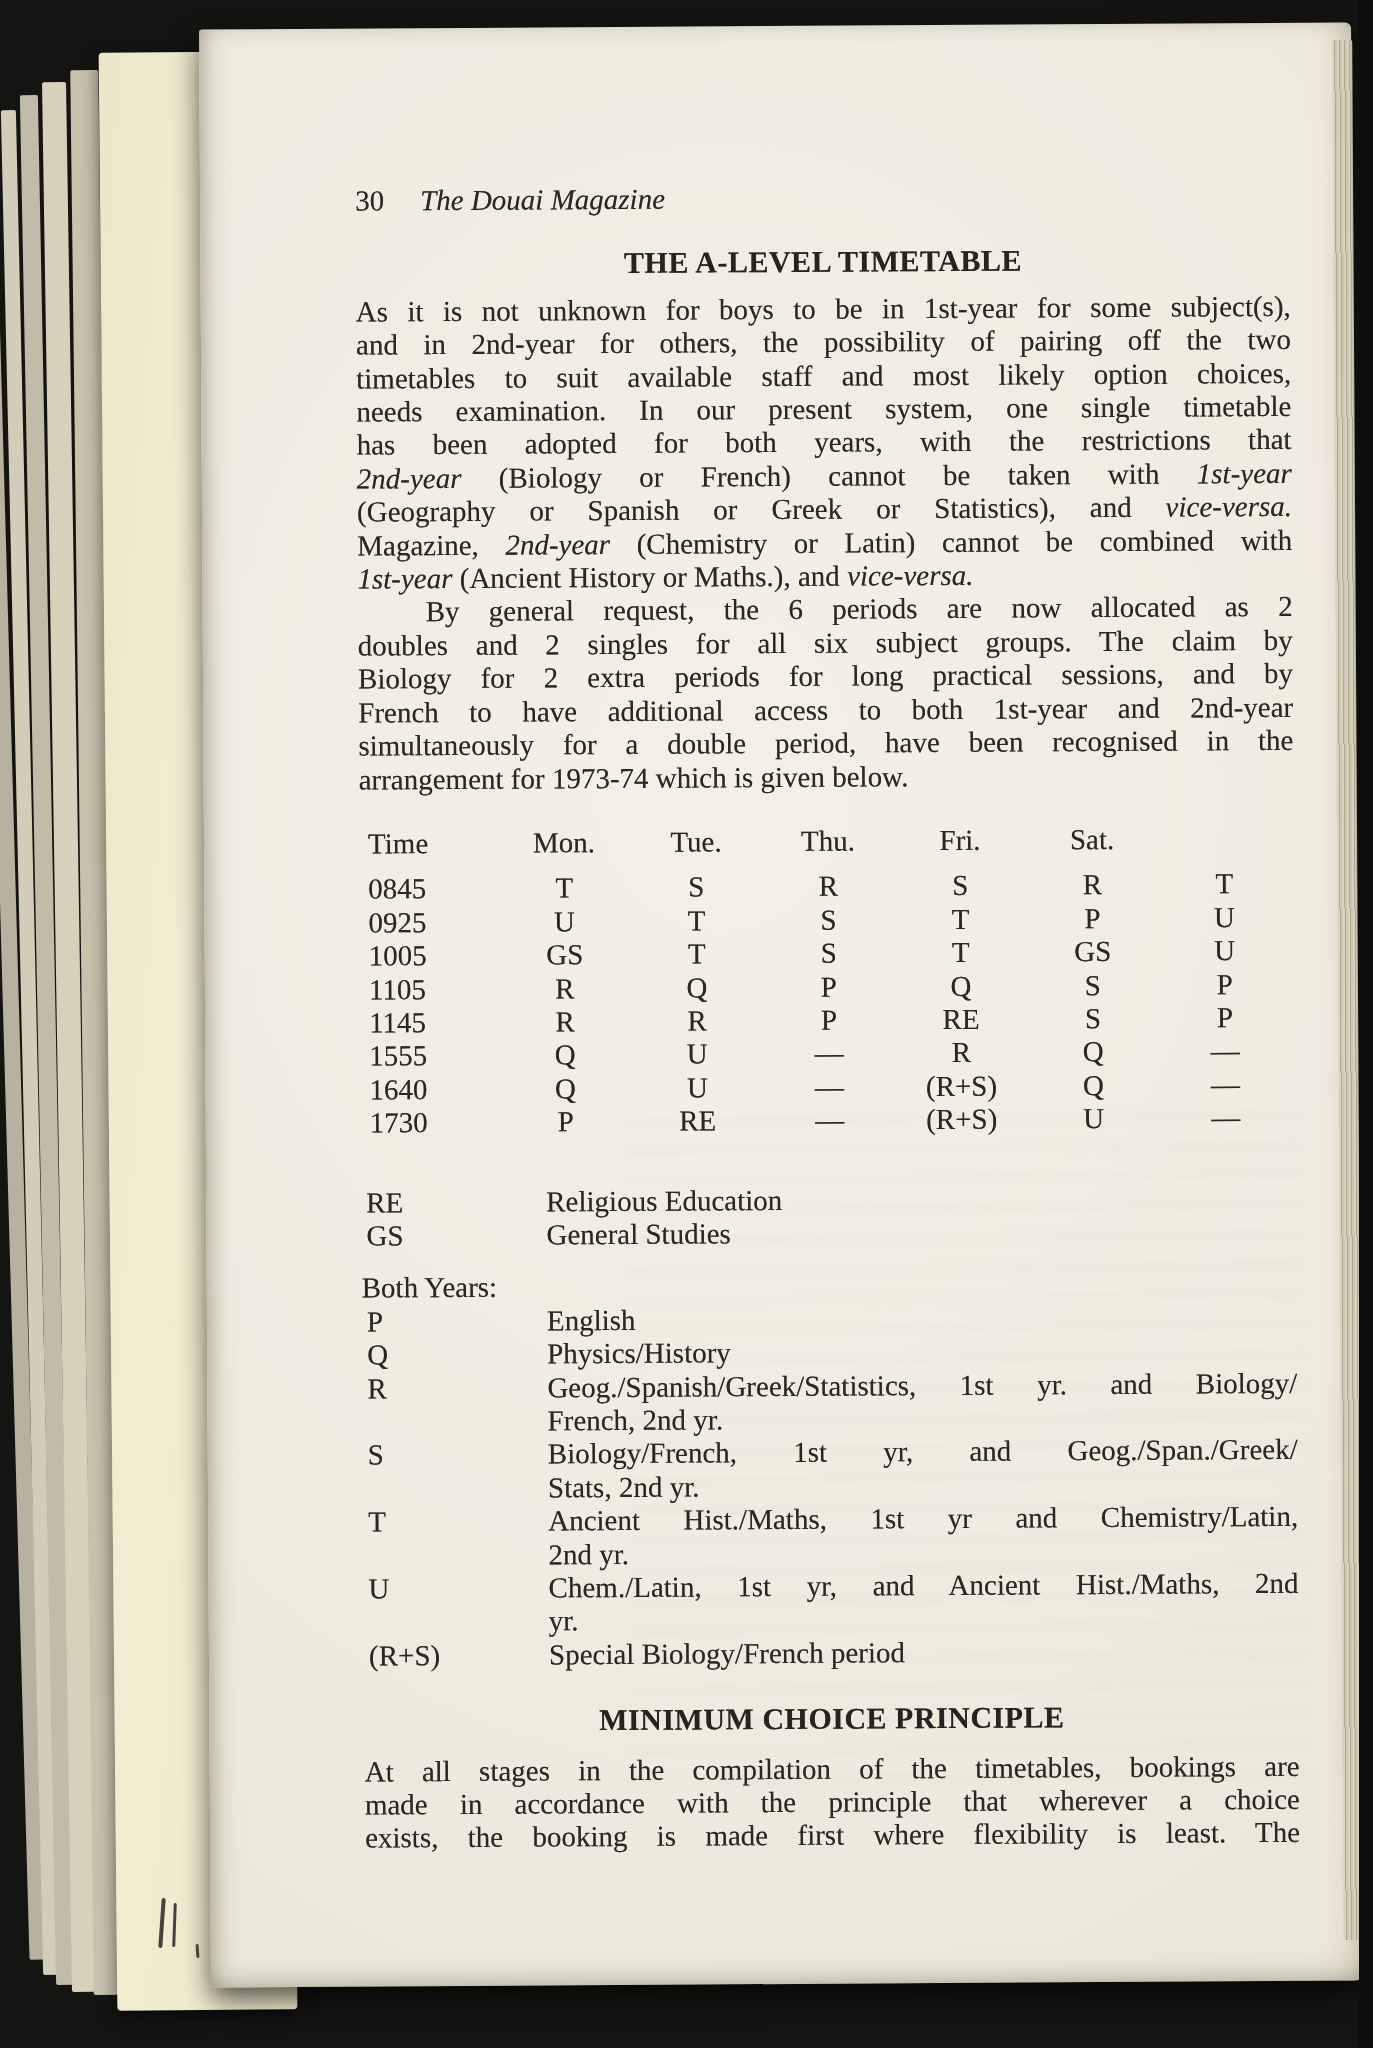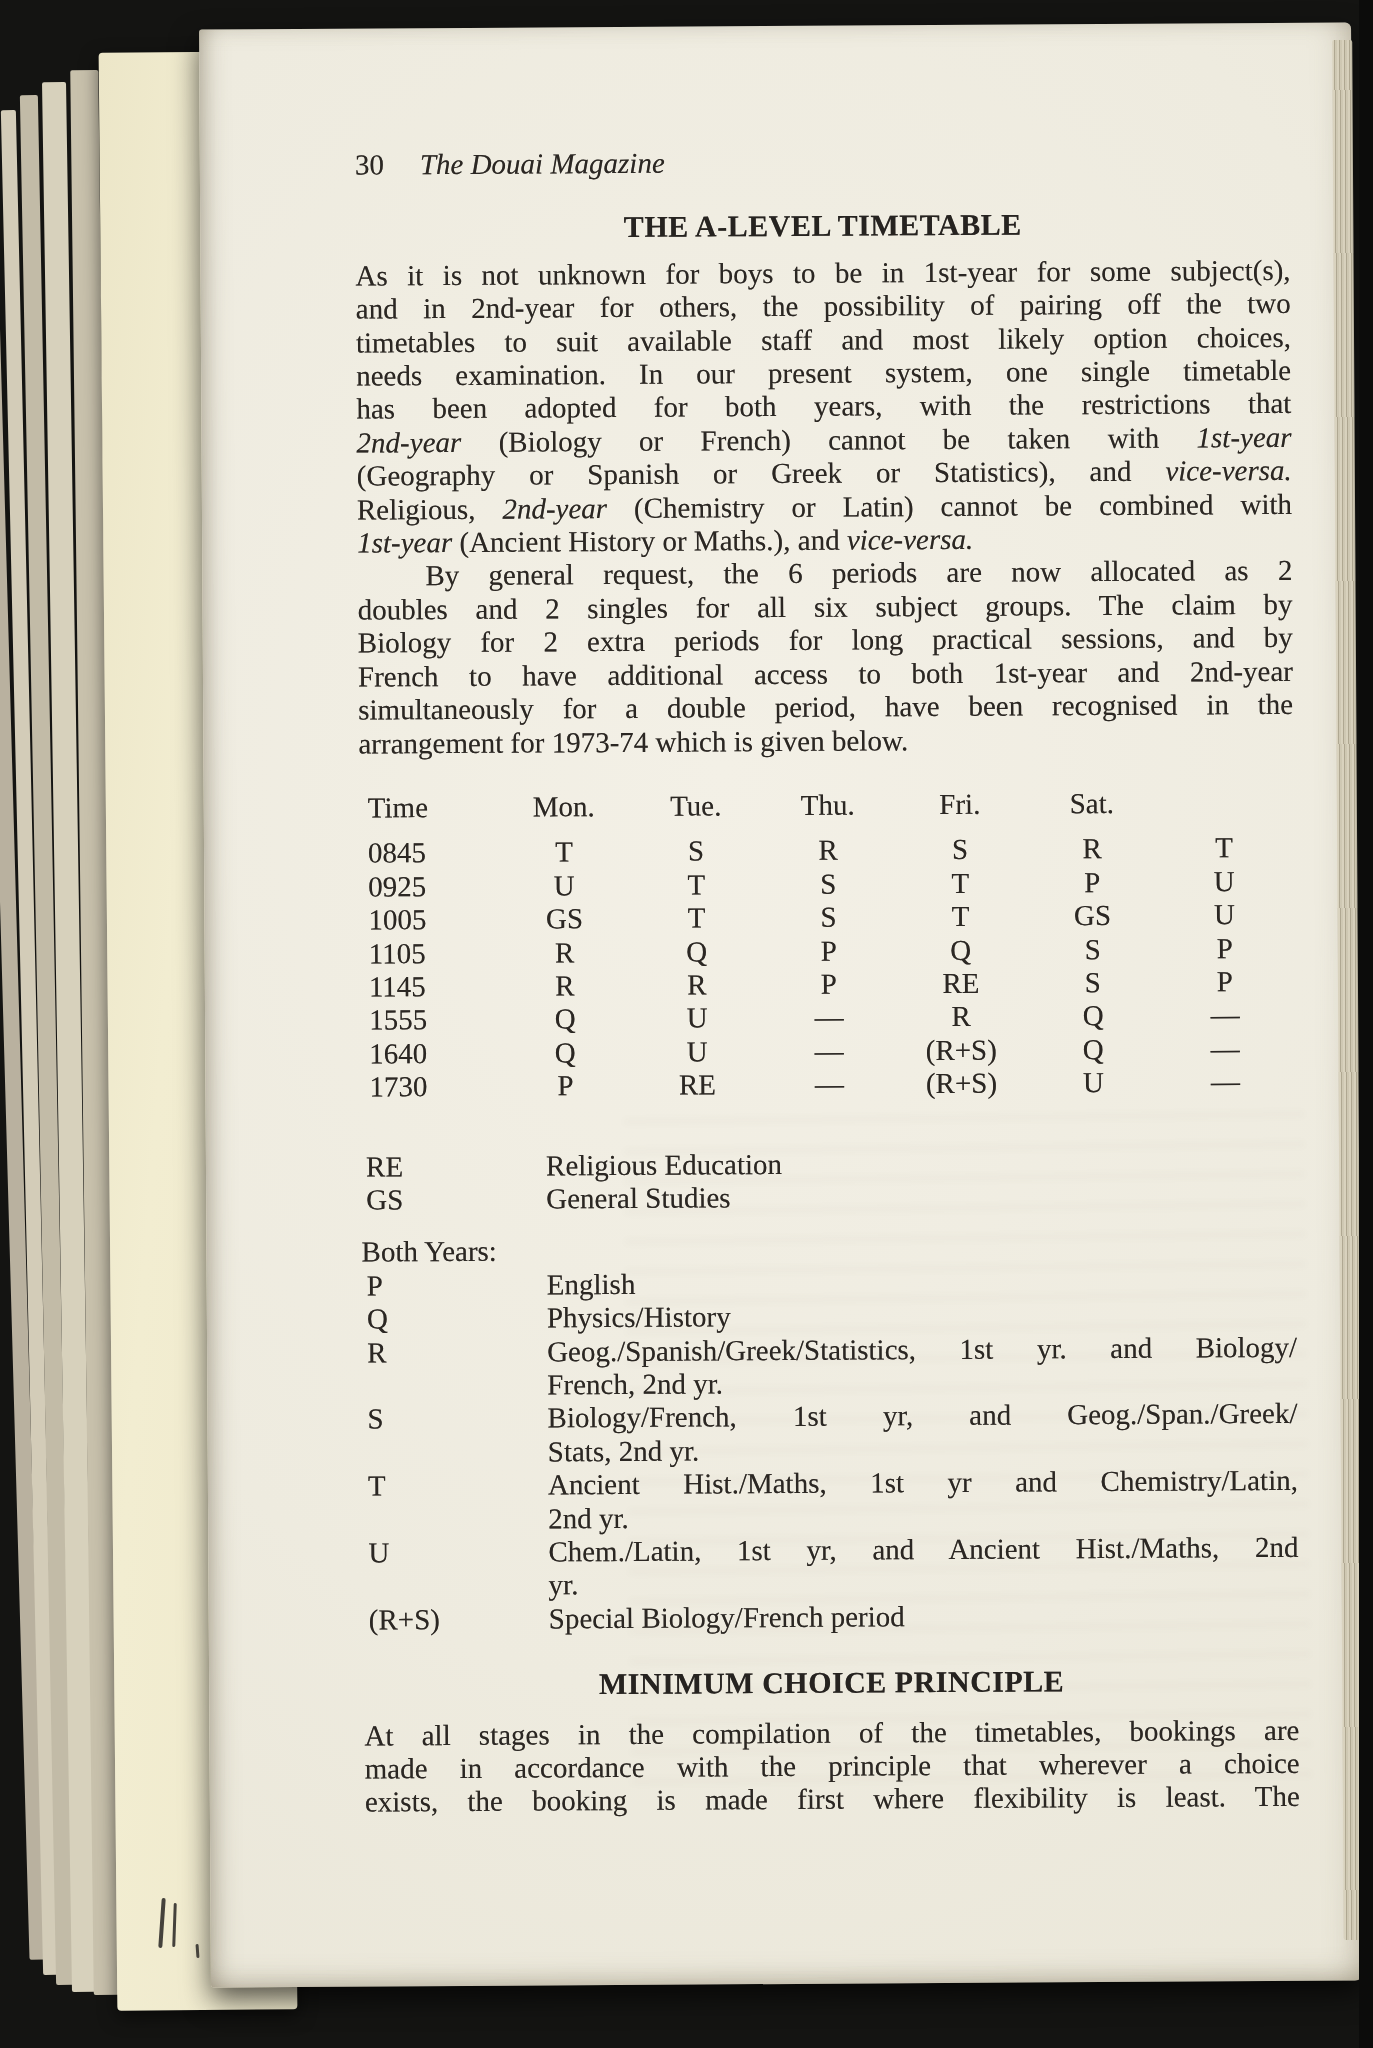--- a/index.html
+++ b/index.html
@@ -57,21 +57,21 @@
   
   .text-col{
     position:absolute;left:155px;top:0;width:935px;color:#2b2723;
     font-size:29px;line-height:33.4px;
     text-shadow:0 0 .5px rgba(43,39,35,.55);
   }
   .ln{min-height:33.4px;}
   .jl{text-align:justify;text-align-last:justify;text-justify:inter-word;}
   .it{font-style:italic;}
   .running-header{margin-top:120px;display:flex;align-items:baseline;}
-  .pageno{width:65px;}
+  .pageno{width:65px;margin-top:36px;}
   .mag-title{font-style:italic;}
   .art-title{
     margin-top:30px;margin-bottom:14px;text-align:center;
     font-weight:bold;font-size:30px;letter-spacing:.5px;color:#262320;
   }
   .indent{ text-indent:68px; }
   
   .ttable{margin-top:31px;}
   .t-row{display:grid;grid-template-columns:139px repeat(6,132px);line-height:33.4px;}
   .t-head{margin-bottom:12px;}
@@ -112,21 +112,21 @@
       <div class="art-title">THE A-LEVEL TIMETABLE</div>
 
       <div>
         <div class="ln jl">As it is not unknown for boys to be in 1st-year for some subject(s),</div>
         <div class="ln jl">and in 2nd-year for others, the possibility of pairing off the two</div>
         <div class="ln jl">timetables to suit available staff and most likely option choices,</div>
         <div class="ln jl">needs examination. In our present system, one single timetable</div>
         <div class="ln jl">has been adopted for both years, with the restrictions that</div>
         <div class="ln jl"><span class="it">2nd-year</span><span> (Biology or French) cannot be taken with </span><span class="it">1st-year</span></div>
         <div class="ln jl"><span>(Geography or Spanish or Greek or Statistics), and </span><span class="it">vice-versa.</span></div>
-        <div class="ln jl"><span>Religious, </span><span class="it">2nd-year</span><span> (Chemistry or Latin) cannot be combined with</span></div>
+        <div class="ln jl"><span>Magazine, </span><span class="it">2nd-year</span><span> (Chemistry or Latin) cannot be combined with</span></div>
         <div class="ln"><span class="it">1st-year</span><span> (Ancient History or Maths.), and </span><span class="it">vice-versa.</span></div>
       </div>
 
       <div>
         <div class="ln jl indent">By general request, the 6 periods are now allocated as 2</div>
         <div class="ln jl">doubles and 2 singles for all six subject groups. The claim by</div>
         <div class="ln jl">Biology for 2 extra periods for long practical sessions, and by</div>
         <div class="ln jl">French to have additional access to both 1st-year and 2nd-year</div>
         <div class="ln jl">simultaneously for a double period, have been recognised in the</div>
         <div class="ln">arrangement for 1973-74 which is given below.</div>

